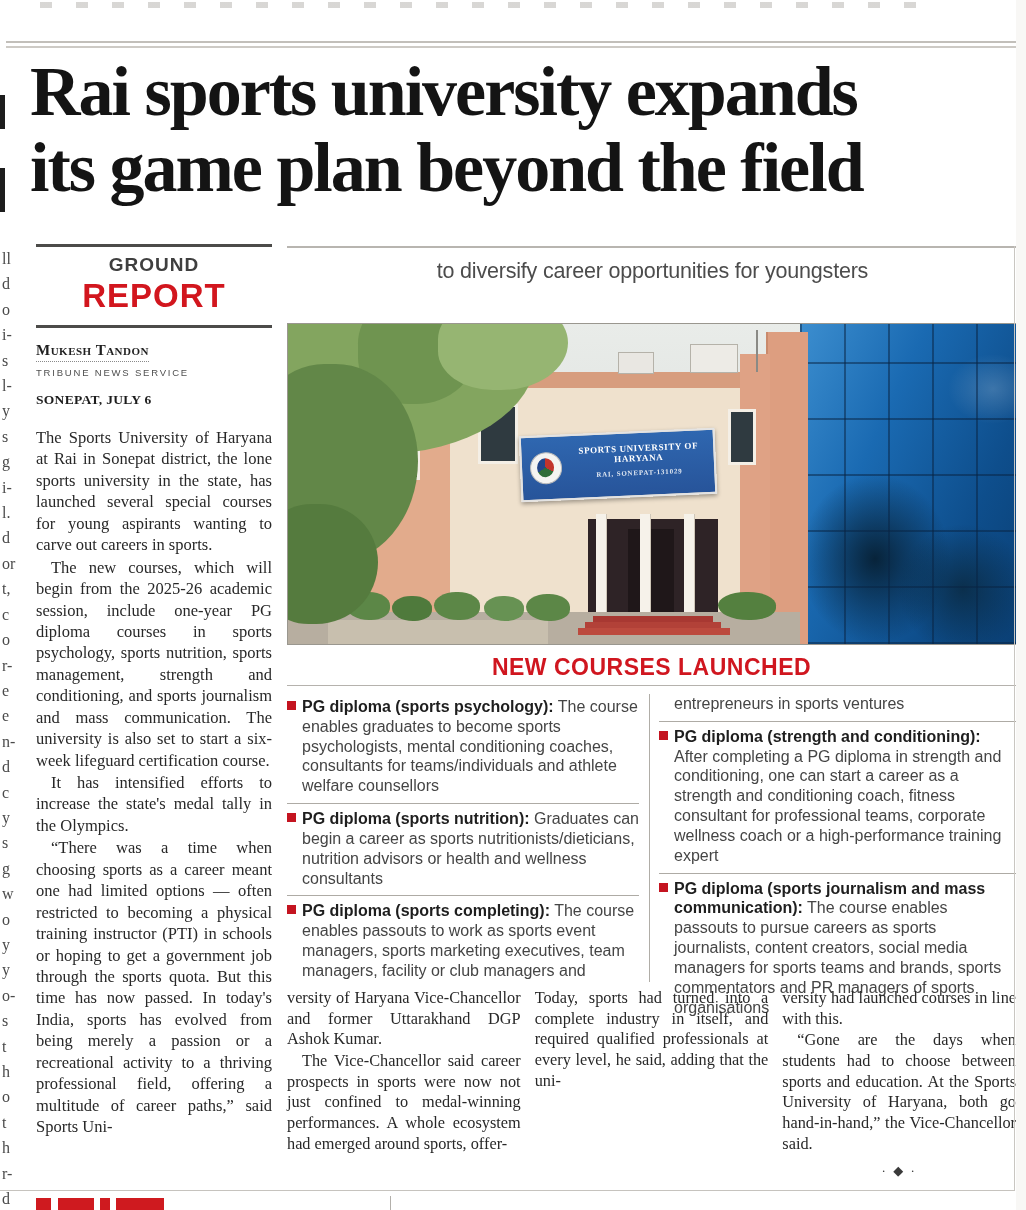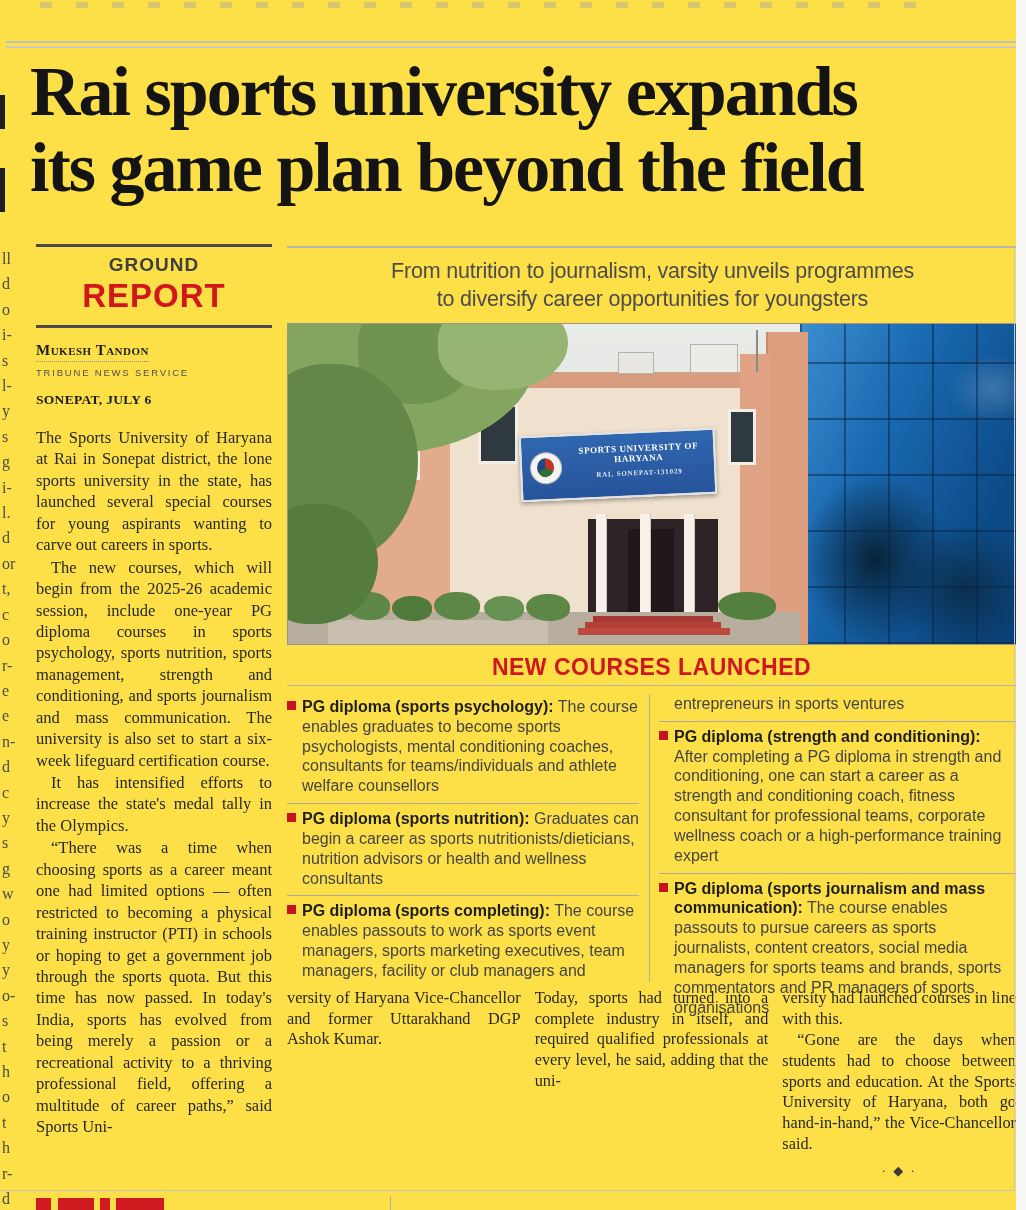--- a/index.html
+++ b/index.html
@@ -1,17 +1,17 @@
 <!DOCTYPE html>
 <html><head>
 <meta charset="utf-8">
 <style>
   html,body{margin:0;padding:0;}
   body{background:#e9e8e5;}
-  .page{position:relative;width:1026px;height:1210px;background:#fde047;overflow:hidden;
+  .page{position:relative;width:1026px;height:1210px;background:#ffffff;overflow:hidden;
         font-family:"Liberation Serif",serif;color:#262626;}
   .abs{position:absolute;}
 
   
   .top-remnants{top:2px;left:40px;width:900px;height:6px;opacity:.45;
     background:repeating-linear-gradient(90deg,#a9a6a1 0 12px,transparent 12px 36px);}
   .rule{background:#c2bfba;}
   .rule-top-1{top:41px;left:6px;width:1012px;height:2px;}
   .rule-top-2{top:46px;left:6px;width:1012px;height:2px;background:#cdcac5;}
 
@@ -211,21 +211,20 @@
     <div class="body-text">
       <p>The Sports University of Haryana at Rai in Sonepat district, the lone sports university in the state, has launched several special courses for young aspirants wanting to carve out careers in sports.</p>
       <p>The new courses, which will begin from the 2025-26 academic session, include one-year PG diploma courses in sports psychology, sports nutrition, sports management, strength and conditioning, and sports journalism and mass communication. The university is also set to start a six-week lifeguard certification course.</p>
       <p>It has intensified efforts to increase the state's medal tally in the Olympics.</p>
       <p>“There was a time when choosing sports as a career meant one had limited options — often restricted to becoming a physical training instructor (PTI) in schools or hoping to get a government job through the sports quota. But this time has now passed. In today's India, sports has evolved from being merely a passion or a recreational activity to a thriving professional field, offering a multitude of career paths,” said Sports Uni-</p>
     </div>
   </div>
 
   <div class="abs standfirst-rule"></div>
   <div class="abs standfirst">
-    <div>From nutrition to journalism, varsity unveils programmes</div>
     <div>to diversify career opportunities for youngsters</div>
   </div>
 
   <div class="abs photo">
     <div class="abs glass"></div>
     <div class="abs refl1"></div>
     <div class="abs refl2"></div>
     <div class="abs refl3"></div>
     <div class="abs glass-grid"></div>
     <div class="abs pillar"></div>
@@ -311,20 +310,21 @@
         <span class="bullet"></span>
         <span class="bt">PG diploma (sports journalism and mass communication):</span>
         <span>The course enables passouts to pursue careers as sports journalists, content creators, social media managers for sports teams and brands, sports commentators and PR managers of sports organisations</span>
       </div>
     </div>
   </div>
 
   <div class="abs bottom-cols">
     <div class="body-text">
       <p>versity of Haryana Vice-Chancellor and former Uttarakhand DGP Ashok Kumar.</p>
+      <p>The Vice-Chancellor said career prospects in sports were now not just confined to medal-winning performances. A whole ecosystem had emerged around sports, offer-</p>
     </div>
     <div class="body-text">
       <p>Today, sports had turned into a complete industry in itself, and required qualified professionals at every level, he said, adding that the uni-</p>
     </div>
     <div class="body-text">
       <p>versity had launched courses in line with this.</p>
       <p>“Gone are the days when students had to choose between sports and education. At the Sports University of Haryana, both go hand-in-hand,” the Vice-Chancellor said.</p>
       <div class="end-mark">· ◆ ·</div>
     </div>
   </div>

